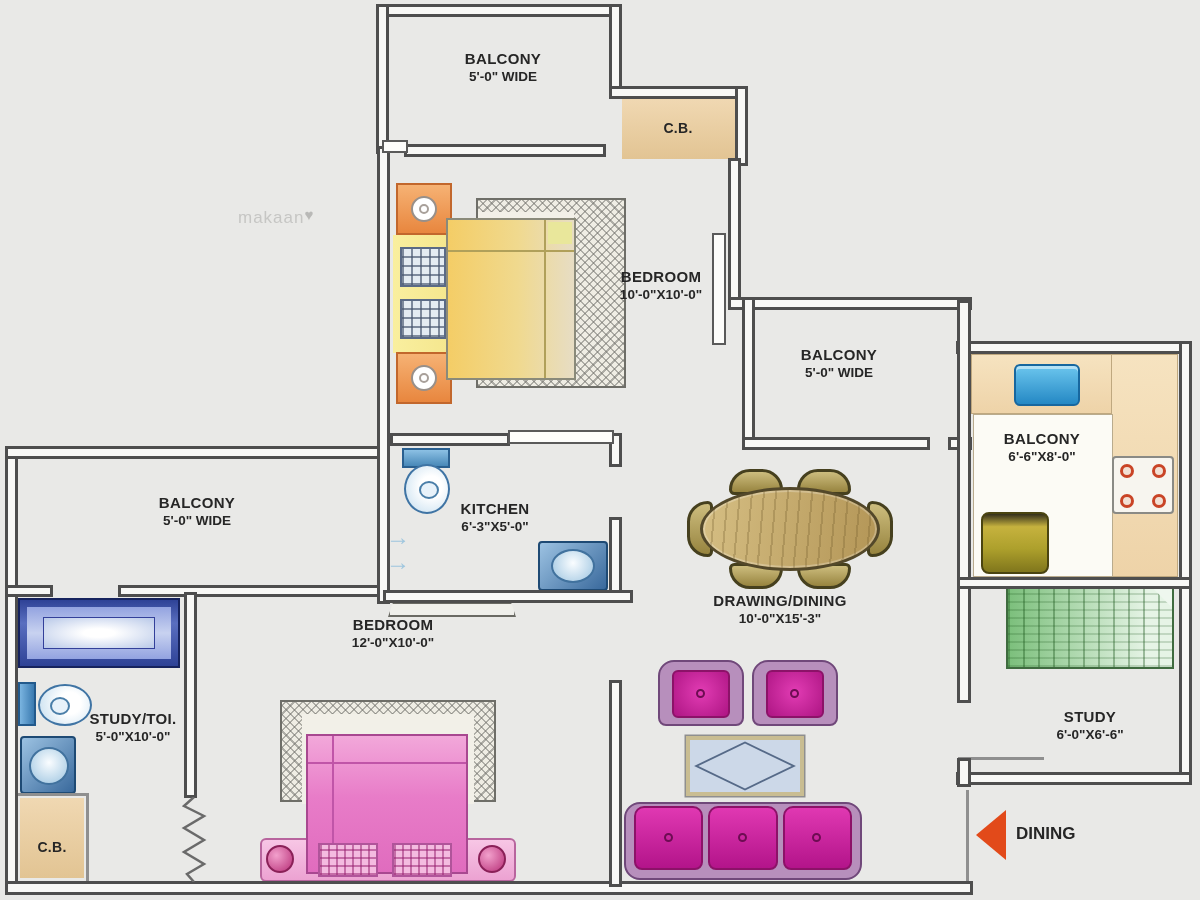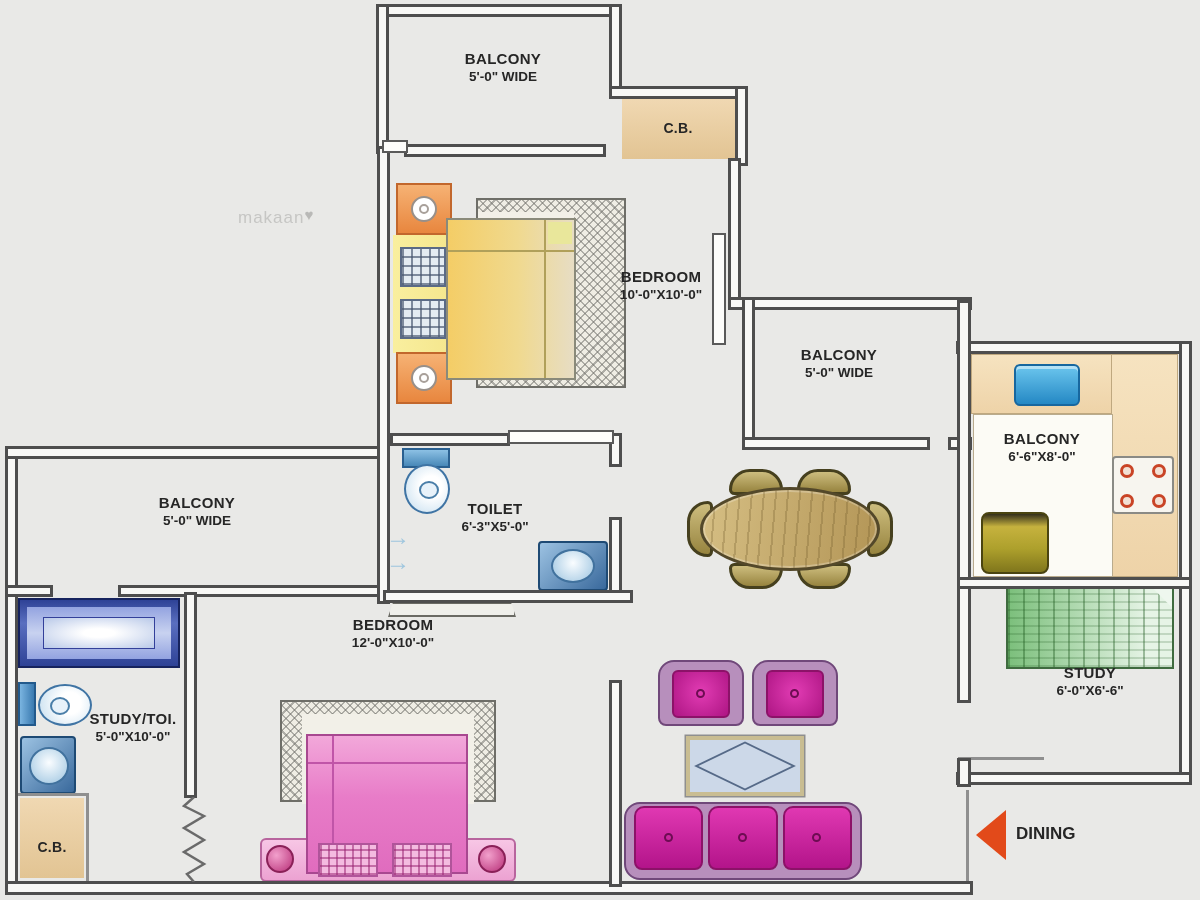--- a/index.html
+++ b/index.html
@@ -262,32 +262,36 @@
   </div>
   <div class="lbl" style="left:1042px;top:430px">
     <div class="nm">BALCONY</div>
     <div class="dm">6'-6"X8'-0"</div>
   </div>
   <div class="lbl" style="left:197px;top:494px">
     <div class="nm">BALCONY</div>
     <div class="dm">5'-0" WIDE</div>
   </div>
   <div class="lbl" style="left:495px;top:500px">
-    <div class="nm">TOILET</div>
+    <div class="nm">KITCHEN</div>
     <div class="dm">6'-3"X5'-0"</div>
+  </div>
+  <div class="lbl" style="left:780px;top:592px">
+    <div class="nm">DRAWING/DINING</div>
+    <div class="dm">10'-0"X15'-3"</div>
   </div>
   <div class="lbl" style="left:393px;top:616px">
     <div class="nm">BEDROOM</div>
     <div class="dm">12'-0"X10'-0"</div>
   </div>
   <div class="lbl" style="left:133px;top:710px">
     <div class="nm">STUDY/TOI.</div>
     <div class="dm">5'-0"X10'-0"</div>
   </div>
-  <div class="lbl" style="left:1090px;top:664px">
+  <div class="lbl" style="left:1090px;top:708px">
     <div class="nm">STUDY</div>
     <div class="dm">6'-0"X6'-6"</div>
   </div>
   <div class="lbl small" style="left:52px;top:838px">
     <div class="nm">C.B.</div>
   </div>
 
   <div class="wmk" style="left:238px;top:208px">
     <span>makaan</span><span class="heart">♥</span>
   </div>

